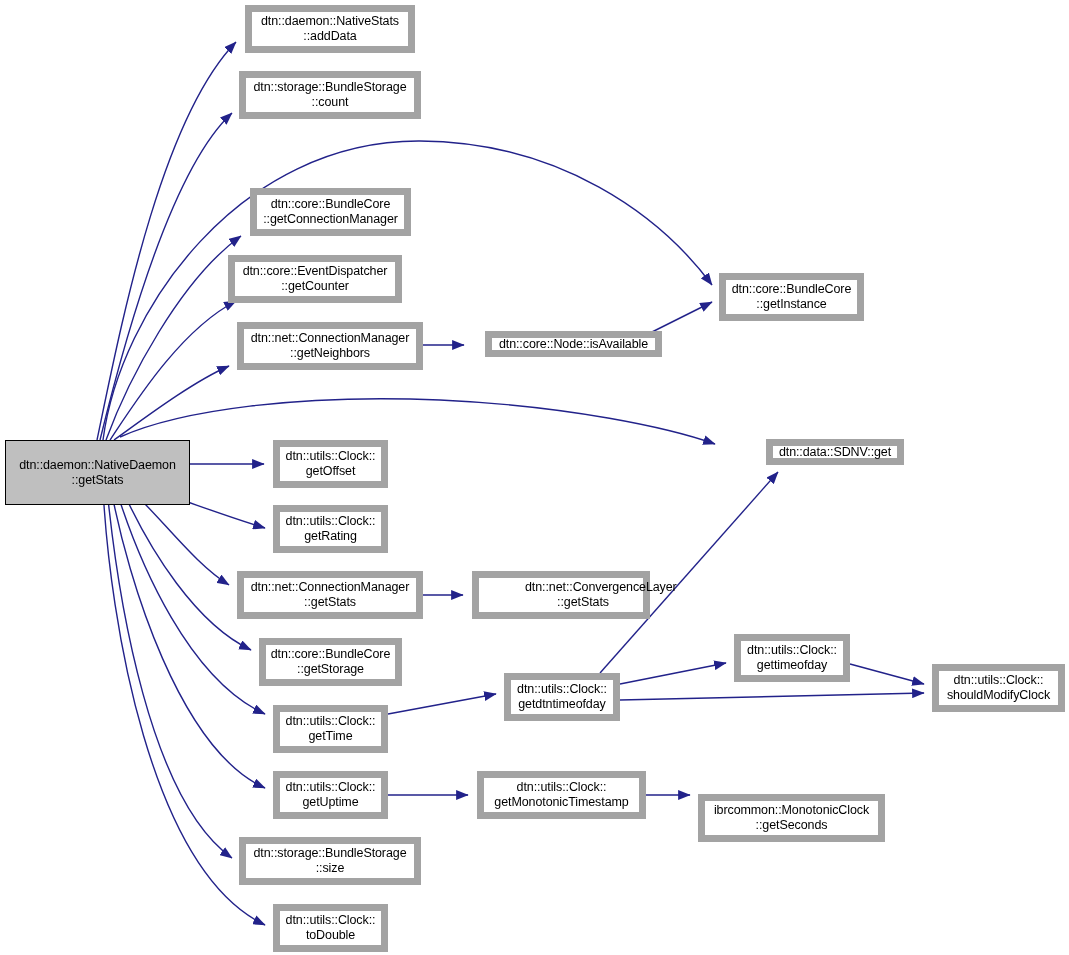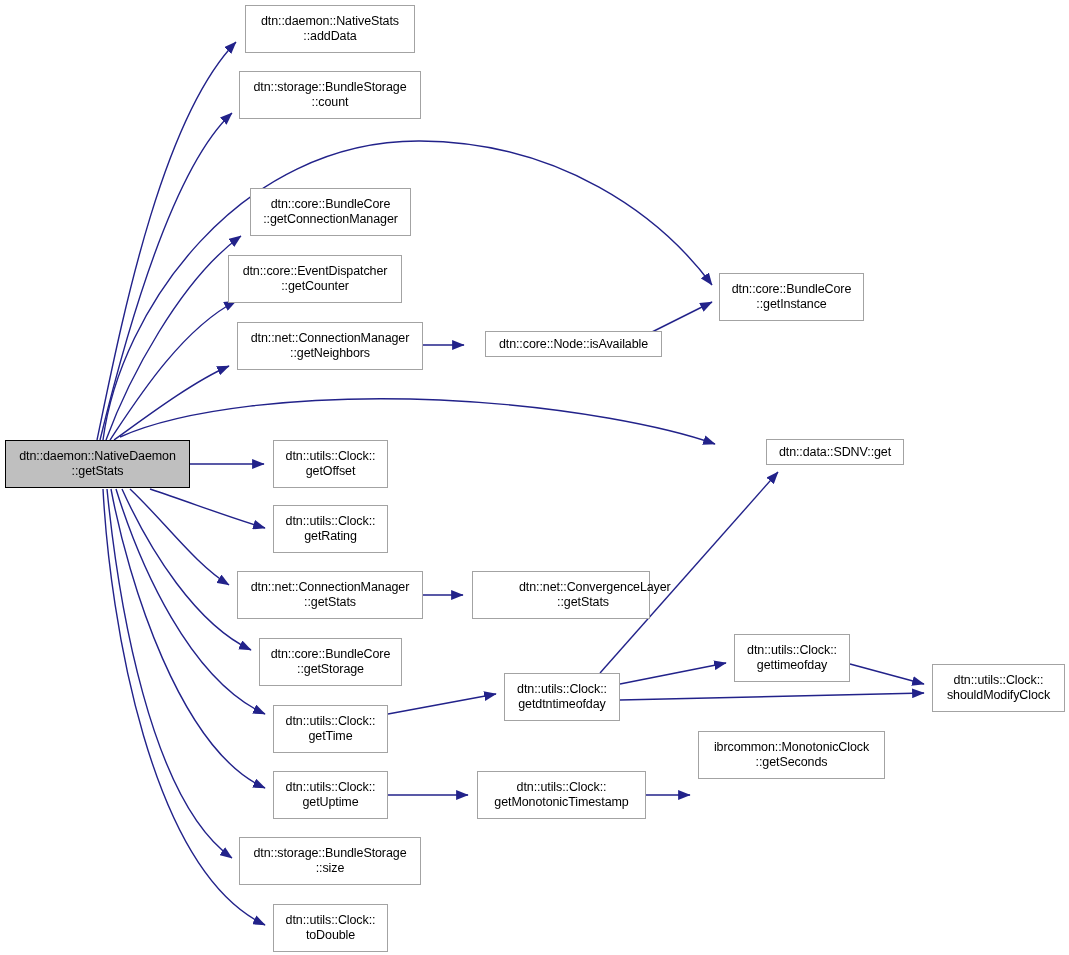--- a/index.html
+++ b/index.html
@@ -21,21 +21,21 @@
     position: absolute;
     left: 0;
     top: 0;
     width: 1069px;
     height: 955px;
     pointer-events: none;
   }
   .gnode {
     position: absolute;
     box-sizing: border-box;
-    border: 1px solid #a3a3a3;
+    border: 7px solid #a3a3a3;
     background: #ffffff;
     display: flex;
     align-items: center;
     justify-content: center;
     text-align: center;
     line-height: 1.18;
     font-size: 12.5px;
     color: #000000;
     letter-spacing: -0.1px;
     white-space: pre-line;
@@ -82,21 +82,21 @@
         <path d="M 850,664 L 924,684" fill="none" stroke="#22228a" stroke-width="1.4" marker-end="url(#arrowhead)"></path>
         <path d="M 620,700 L 924,693" fill="none" stroke="#22228a" stroke-width="1.4" marker-end="url(#arrowhead)"></path>
         <path d="M 111,489 C 128,580 180,750 265,788" fill="none" stroke="#22228a" stroke-width="1.4" marker-end="url(#arrowhead)"></path>
         <path d="M 388,795 L 468,795" fill="none" stroke="#22228a" stroke-width="1.4" marker-end="url(#arrowhead)"></path>
         <path d="M 646,795 L 690,795" fill="none" stroke="#22228a" stroke-width="1.4" marker-end="url(#arrowhead)"></path>
         <path d="M 107,489 C 118,600 150,800 232,858" fill="none" stroke="#22228a" stroke-width="1.4" marker-end="url(#arrowhead)"></path>
         <path d="M 103,489 C 110,620 150,870 265,925" fill="none" stroke="#22228a" stroke-width="1.4" marker-end="url(#arrowhead)"></path>
       </g>
   </svg>
   <div id="nodes">
-      <div class="gnode current" style="left: 5px; top: 440px; width: 185px; height: 48px;"><span class="nlabel">dtn::daemon::NativeDaemon
+      <div class="gnode current" style="left: 5px; top: 440px; width: 185px; height: 65px;"><span class="nlabel">dtn::daemon::NativeDaemon
 ::getStats</span></div>
       <div class="gnode" style="left: 245px; top: 5px; width: 170px; height: 48px;"><span class="nlabel">dtn::daemon::NativeStats
 ::addData</span></div>
       <div class="gnode" style="left: 239px; top: 71px; width: 182px; height: 48px;"><span class="nlabel">dtn::storage::BundleStorage
 ::count</span></div>
       <div class="gnode" style="left: 250px; top: 188px; width: 161px; height: 48px;"><span class="nlabel">dtn::core::BundleCore
 ::getConnectionManager</span></div>
       <div class="gnode" style="left: 228px; top: 255px; width: 174px; height: 48px;"><span class="nlabel">dtn::core::EventDispatcher
 ::getCounter</span></div>
       <div class="gnode" style="left: 237px; top: 322px; width: 186px; height: 48px;"><span class="nlabel">dtn::net::ConnectionManager
@@ -120,20 +120,20 @@
       <div class="gnode" style="left: 504px; top: 673px; width: 116px; height: 48px;"><span class="nlabel">dtn::utils::Clock::
 getdtntimeofday</span></div>
       <div class="gnode" style="left: 734px; top: 634px; width: 116px; height: 48px;"><span class="nlabel">dtn::utils::Clock::
 gettimeofday</span></div>
       <div class="gnode" style="left: 932px; top: 664px; width: 133px; height: 48px;"><span class="nlabel">dtn::utils::Clock::
 shouldModifyClock</span></div>
       <div class="gnode" style="left: 273px; top: 771px; width: 115px; height: 48px;"><span class="nlabel">dtn::utils::Clock::
 getUptime</span></div>
       <div class="gnode" style="left: 477px; top: 771px; width: 169px; height: 48px;"><span class="nlabel">dtn::utils::Clock::
 getMonotonicTimestamp</span></div>
-      <div class="gnode" style="left: 698px; top: 731px; width: 187px; height: 48px;"><span class="nlabel">ibrcommon::MonotonicClock
+      <div class="gnode" style="left: 698px; top: 794px; width: 187px; height: 48px;"><span class="nlabel">ibrcommon::MonotonicClock
 ::getSeconds</span></div>
       <div class="gnode" style="left: 239px; top: 837px; width: 182px; height: 48px;"><span class="nlabel">dtn::storage::BundleStorage
 ::size</span></div>
       <div class="gnode" style="left: 273px; top: 904px; width: 115px; height: 48px;"><span class="nlabel">dtn::utils::Clock::
 toDouble</span></div>
     </div>
 </div>
 
 </body></html>

